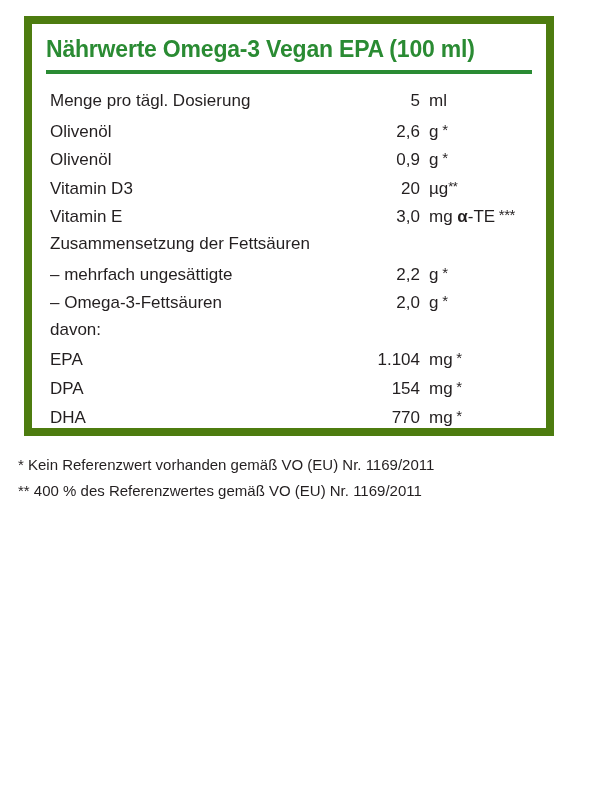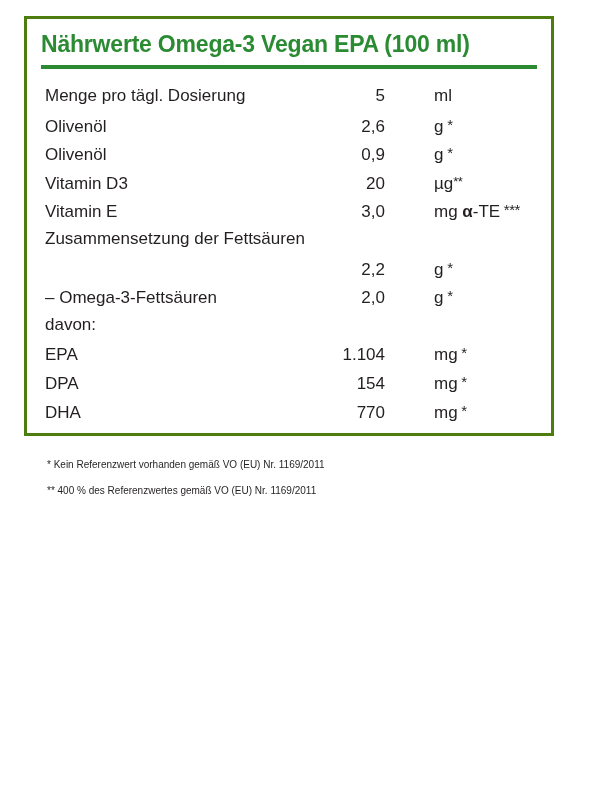--- a/index.html
+++ b/index.html
@@ -23,21 +23,21 @@
   }
 
   
   .nutrition-box {
     position: absolute;
     left: 24px;
     top: 16px;
     width: 530px;
     height: 420px;
     box-sizing: border-box;
-    border: 3px solid #4d7c0f;
+    border: 8px solid #4d7c0f;
     background: #ffffff;
   }
 
   .box-title {
     color: #2a8b33;
     font-size: 23px;
     font-weight: bold;
     letter-spacing: -0.2px;
     line-height: 1;
     padding: 14px 0 0 14px;
@@ -56,21 +56,20 @@
   }
 
   .row {
     display: flex;
     align-items: baseline;
     height: 28.6px;
     color: #231f20;
     font-size: 17px;
     line-height: 28.6px;
     white-space: nowrap;
-    gap: 40px;
   }
 
   .row-label {
     flex: 0 0 auto;
   }
 
   .row-spacer {
     flex: 1 1 auto;
   }
 
@@ -107,24 +106,23 @@
   
   .footnotes {
     position: absolute;
     left: 18px;
     top: 452px;
     width: 560px;
   }
 
   .footnote {
     color: #231f20;
-    font-size: 10px;
+    font-size: 15px;
     line-height: 26px;
     white-space: nowrap;
-    margin-left: 29px;
   }
 </style>
 </head>
 <body>
 
 <div class="page">
 
   <div class="nutrition-box">
 
     <div class="box-title">Nährwerte Omega-3 Vegan EPA (100 ml)</div>
@@ -162,20 +160,21 @@
           <span class="row-number">3,0</span>
           <span class="row-unit">mg <span class="alpha">α</span>-TE<span class="sup-gap"> ***</span></span>
         </div>
         <div class="row">
           <span class="row-label">Zusammensetzung der Fettsäuren</span>
           <span class="row-spacer"></span>
           <span class="row-number"></span>
           <span class="row-unit"></span>
         </div>
         <div class="row">
+          <span class="row-label">– mehrfach ungesättigte</span>
           <span class="row-spacer"></span>
           <span class="row-number">2,2</span>
           <span class="row-unit">g<span class="sup-gap"> *</span></span>
         </div>
         <div class="row">
           <span class="row-label">– Omega-3-Fettsäuren</span>
           <span class="row-spacer"></span>
           <span class="row-number">2,0</span>
           <span class="row-unit">g<span class="sup-gap"> *</span></span>
         </div>

